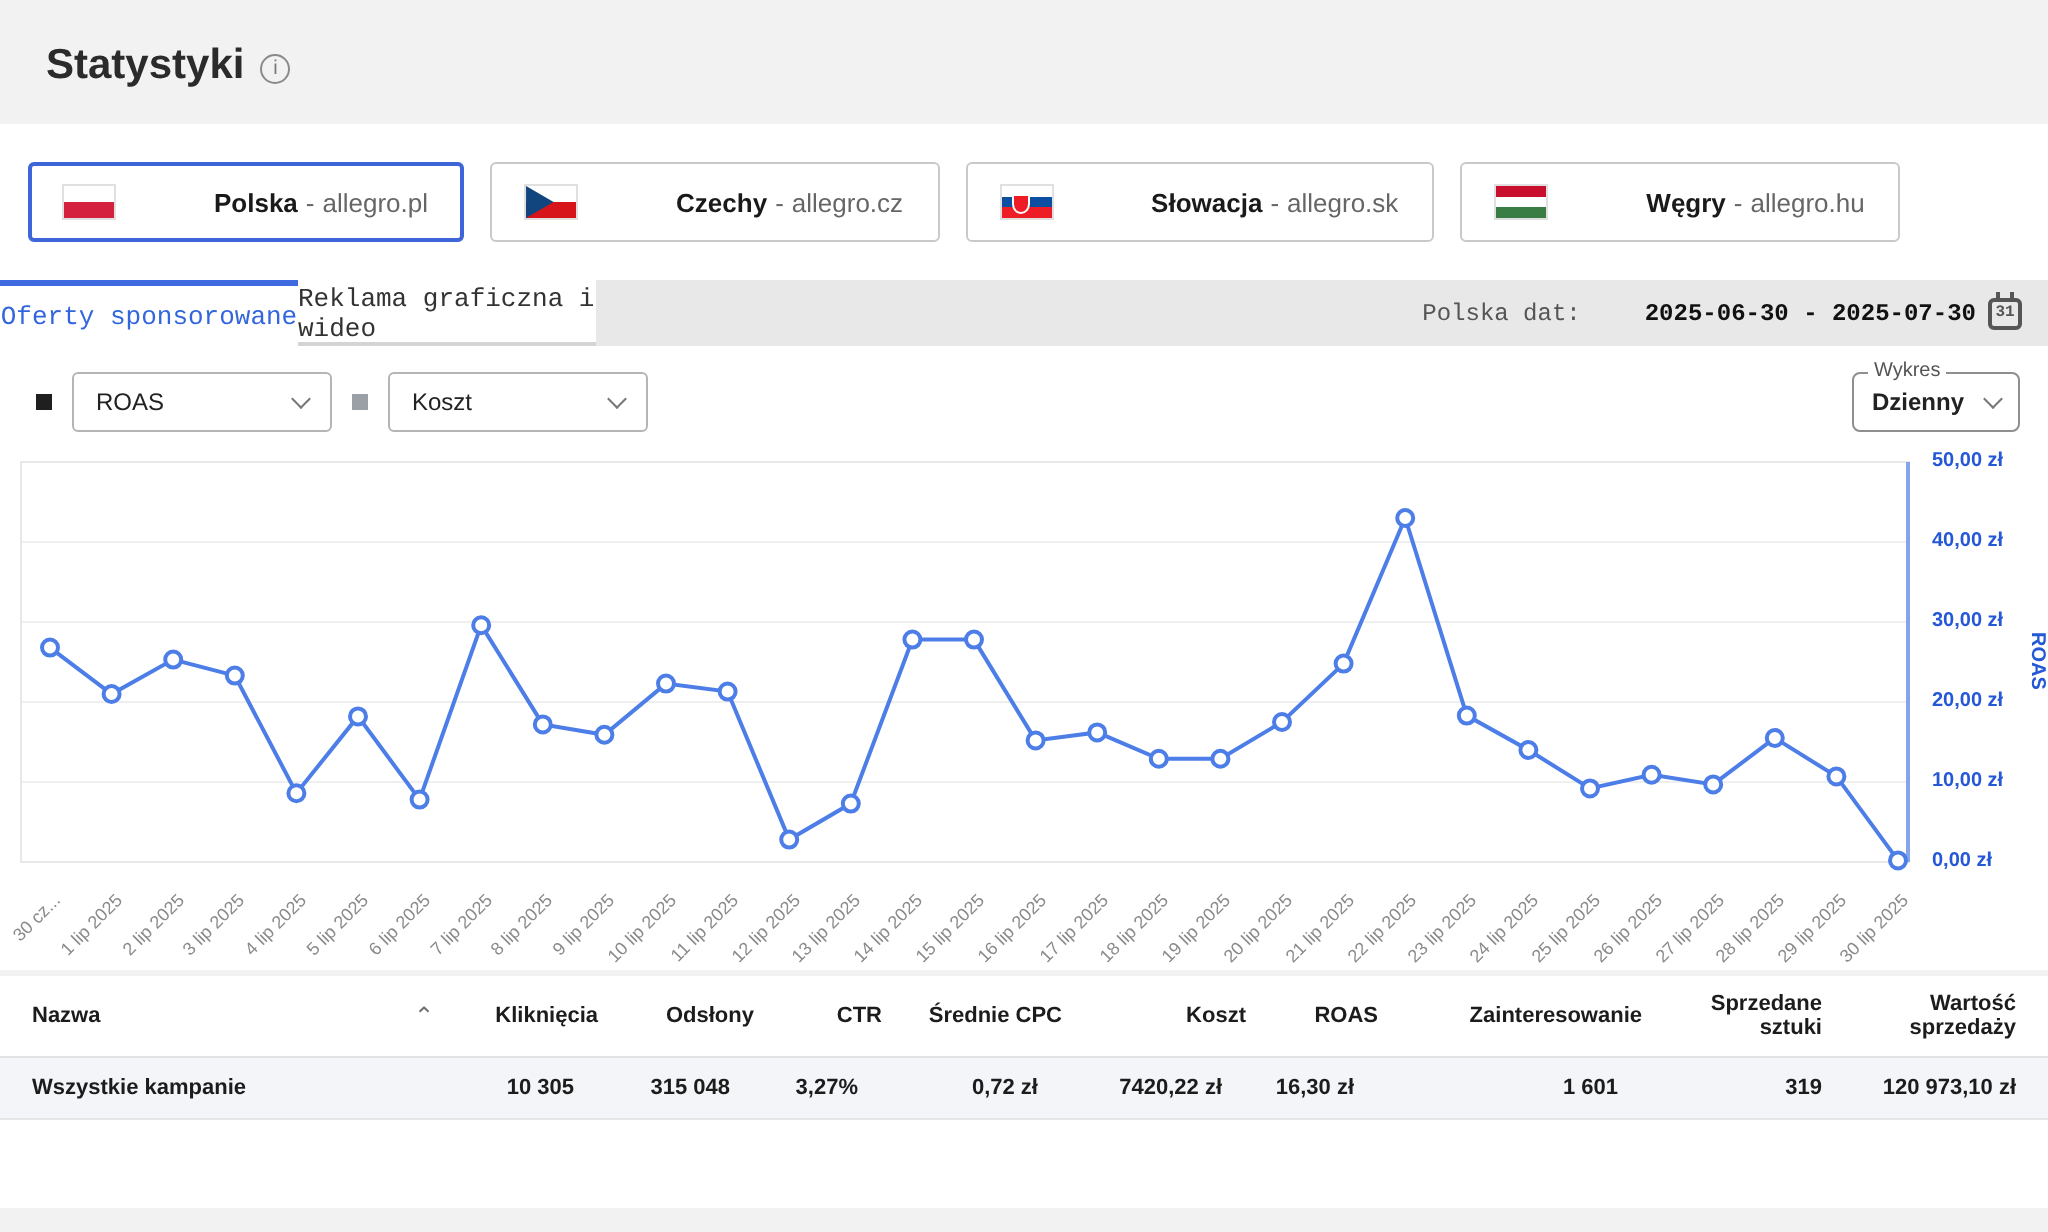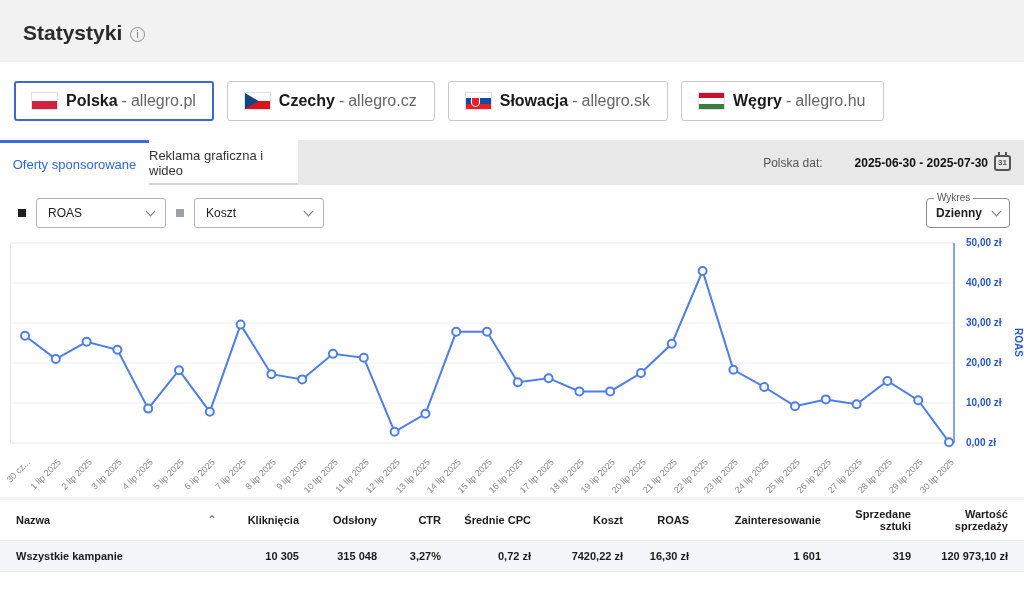--- a/index.html
+++ b/index.html
@@ -9,33 +9,33 @@
   .header { height:62px; display:flex; align-items:center; padding:4px 0 0 23px; gap:8px; }
   .page-title { font-size:21px; font-weight:600; color:#2b2b2b; }
   .info-icon { width:15px; height:15px; border:1px solid #8a8a8a; border-radius:50%; color:#777;
     font-size:10px; display:flex; align-items:center; justify-content:center; margin-top:3px; cursor:pointer; }
 
   
   .markets { background:#fff; height:78px; display:flex; align-items:center; padding:0 14px; gap:13px; }
   .market { display:flex; align-items:center; gap:9px; height:40px; padding:0 17px; background:#fff;
     border:1px solid #c9c9c9; border-radius:3px; cursor:pointer; }
   .market.selected { border:2px solid #3e66d9; padding:0 16px; }
-  .mtext { font-size:16px; color:#666; display:flex; gap:4px; align-items:flex-end; white-space:nowrap; }
+  .mtext { font-size:13px; color:#666; display:flex; gap:4px; align-items:flex-end; white-space:nowrap;margin-left:41px; }
   .mtext b { color:#1a1a1a; }
   .flag { width:25px; height:16px; position:relative; box-shadow:0 0 0 1px rgba(0,0,0,.12); flex-shrink:0; overflow:hidden; }
   .flag-pl { background:linear-gradient(to bottom,#fff 50%,#d4213d 50%); }
   .flag-cz { background:linear-gradient(to bottom,#fff 50%,#d7141a 50%); }
   .flag-cz .tri { position:absolute; inset:0; background:#11457e; clip-path:polygon(0 0,55% 50%,0 100%); }
   .flag-sk { background:linear-gradient(to bottom,#fff 33.3%,#0b4ea2 33.3%,#0b4ea2 66.6%,#ee1c25 66.6%); }
   .flag-sk::after { content:""; position:absolute; left:5px; top:4px; width:7px; height:8px;
     background:#ee1c25; border:1px solid #fff; border-radius:0 0 50% 50%; }
   .flag-hu { background:linear-gradient(to bottom,#c8102e 33.3%,#fff 33.3%,#fff 66.6%,#3a7d44 66.6%); }
 
   
-  .tabstrip { height:45px; background:#e8e8e8; display:flex; align-items:stretch; }
+  .tabstrip { height:33px; background:#e8e8e8; display:flex; align-items:stretch;font-family:Liberation Mono, monospace; }
   .tab { width:149px; background:#fff; display:flex; align-items:center; justify-content:center;
     font-size:13px; color:#333; border-top:3px solid transparent; cursor:pointer; }
   .tab.active { border-top-color:#3f6be0; color:#3366dd; }
   .tab.inactive { border-bottom:2px solid #d4d4d4; }
   .daterange { margin-left:auto; display:flex; align-items:center; gap:6px; padding-right:13px; font-size:12px; color:#555; }
   .daterange b { color:#111;margin-left:26px; }
   .cal-icon { width:17px; height:16px; border:2px solid #555; border-radius:3px; position:relative;
     font-size:8px; font-weight:bold; color:#555; display:flex; align-items:center; justify-content:center; cursor:pointer; }
   .cal-icon::before, .cal-icon::after { content:""; position:absolute; top:-5px; width:2px; height:4px; background:#555; }
   .cal-icon::before { left:2px; } .cal-icon::after { right:2px; }
@@ -262,17 +262,17 @@
   <div id="tbody">
       <div class="trow">
         <div class="cell name">Wszystkie kampanie</div>
         <div class="cell" style="width: 72px;">10 305</div>
         <div class="cell" style="width: 78px;">315 048</div>
         <div class="cell" style="width: 64px;">3,27%</div>
         <div class="cell" style="width: 90px;">0,72 zł</div>
         <div class="cell" style="width: 92px;">7420,22 zł</div>
         <div class="cell" style="width: 66px;">16,30 zł</div>
         <div class="cell" style="width: 132px;">1 601</div>
-        <div class="cell" style="width: 90px;">319</div>
+        <div class="cell" style="width: 102px;">319</div>
         <div class="cell" style="width: 97px;">120 973,10 zł</div>
       </div>
     </div>
 </div>
 
 </body></html>

